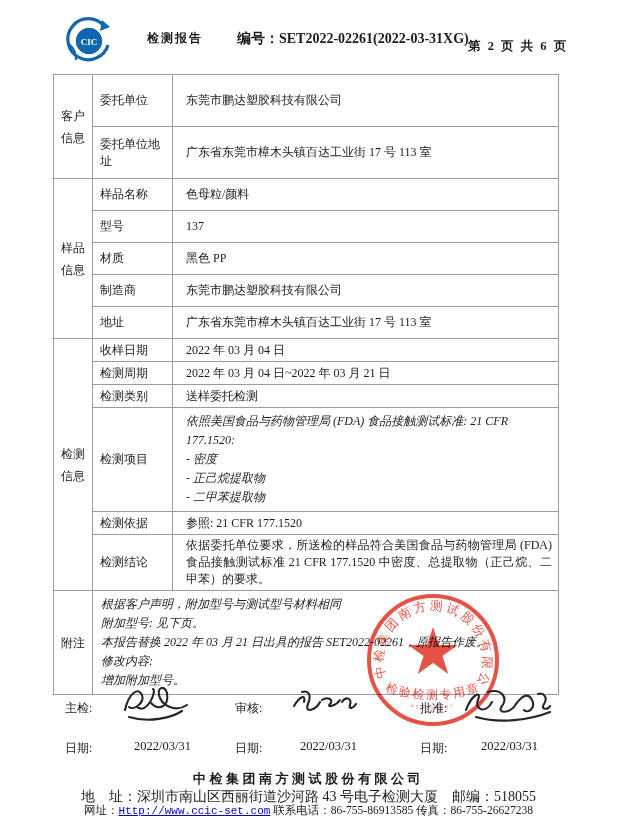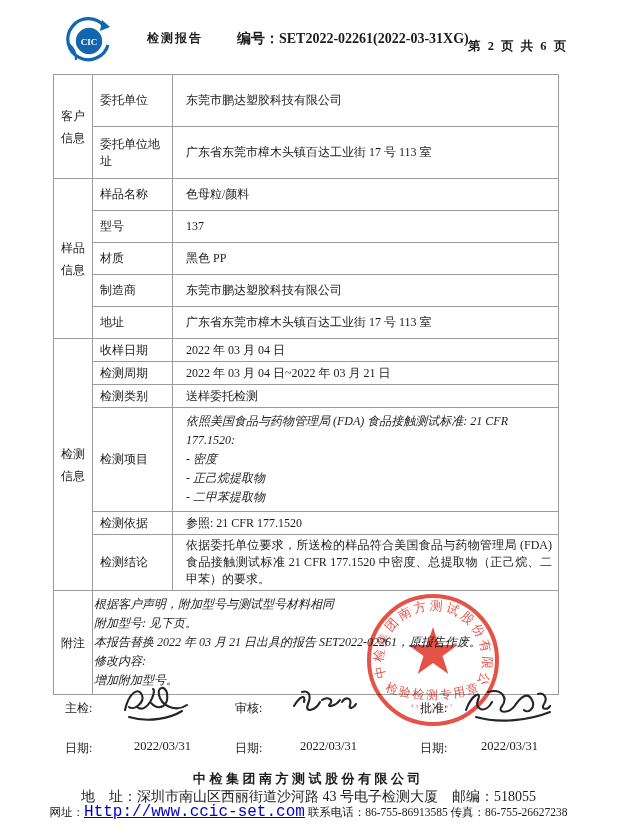--- a/index.html
+++ b/index.html
@@ -27,21 +27,21 @@
   .sig-svg path{fill:none;stroke:#26242a;stroke-width:2.1;stroke-linecap:round;stroke-linejoin:round;}
   
   .stamp{position:absolute;left:363px;top:590px;width:140px;height:140px;
          mix-blend-mode:multiply;opacity:.88;z-index:5;}
   
   .foot{position:absolute;left:0;width:617px;text-align:center;}
   .foot-co{top:770px;font-size:13px;font-weight:bold;letter-spacing:3.5px;}
   .foot-l2{top:788px;font-size:14px;}
   .foot-l3{top:803px;font-size:11.5px;}
   .foot-gap{margin-left:14px;}
-  a.url{color:#0000cc;text-decoration:underline;font-family:"Liberation Mono",monospace;font-size:16px;}
+  a.url{color:#0000cc;text-decoration:underline;font-family:"Liberation Mono",monospace;font-size:11px;}
 </style>
 </head>
 <body>
 
 <div class="page">
 
   <svg class="logo" viewBox="0 0 54 54" aria-hidden="true">
     <path d="M 42,12 A 20.5,20.5 0 1 0 46,31" fill="none" stroke="#1266ad" stroke-width="3.2"></path>
     <path d="M 40,6 L 48,13 L 38,17 Z" fill="#1266ad"></path>
     <path d="M 14,46 A 20.5,20.5 0 0 0 7,30" fill="none" stroke="#1266ad" stroke-width="2.2"></path>
@@ -128,21 +128,21 @@
       <td class="lbl">检测依据</td>
       <td class="val">参照: 21 CFR 177.1520</td>
     </tr>
     <tr style="height:52px">
       <td class="lbl">检测结论</td>
       <td class="val conc">依据委托单位要求，所送检的样品符合美国食品与药物管理局 (FDA) 食品接触测试标准 21 CFR 177.1520 中密度、总提取物（正己烷、二甲苯）的要求。</td>
     </tr>
 
     <tr style="height:96px">
       <td class="sec">附注</td>
-      <td class="multi" colspan="2" style="padding-left:1px">
+      <td class="multi" colspan="2" style="padding-left:8px">
         <div class="ln">根据客户声明，附加型号与测试型号材料相同</div>
         <div class="ln">附加型号: 见下页。</div>
         <div class="ln">本报告替换 2022 年 03 月 21 日出具的报告 SET2022-02261，原报告作废。</div>
         <div class="ln">修改内容:</div>
         <div class="ln">增加附加型号。</div>
       </td>
     </tr>
   </tbody>
     </table>
 

